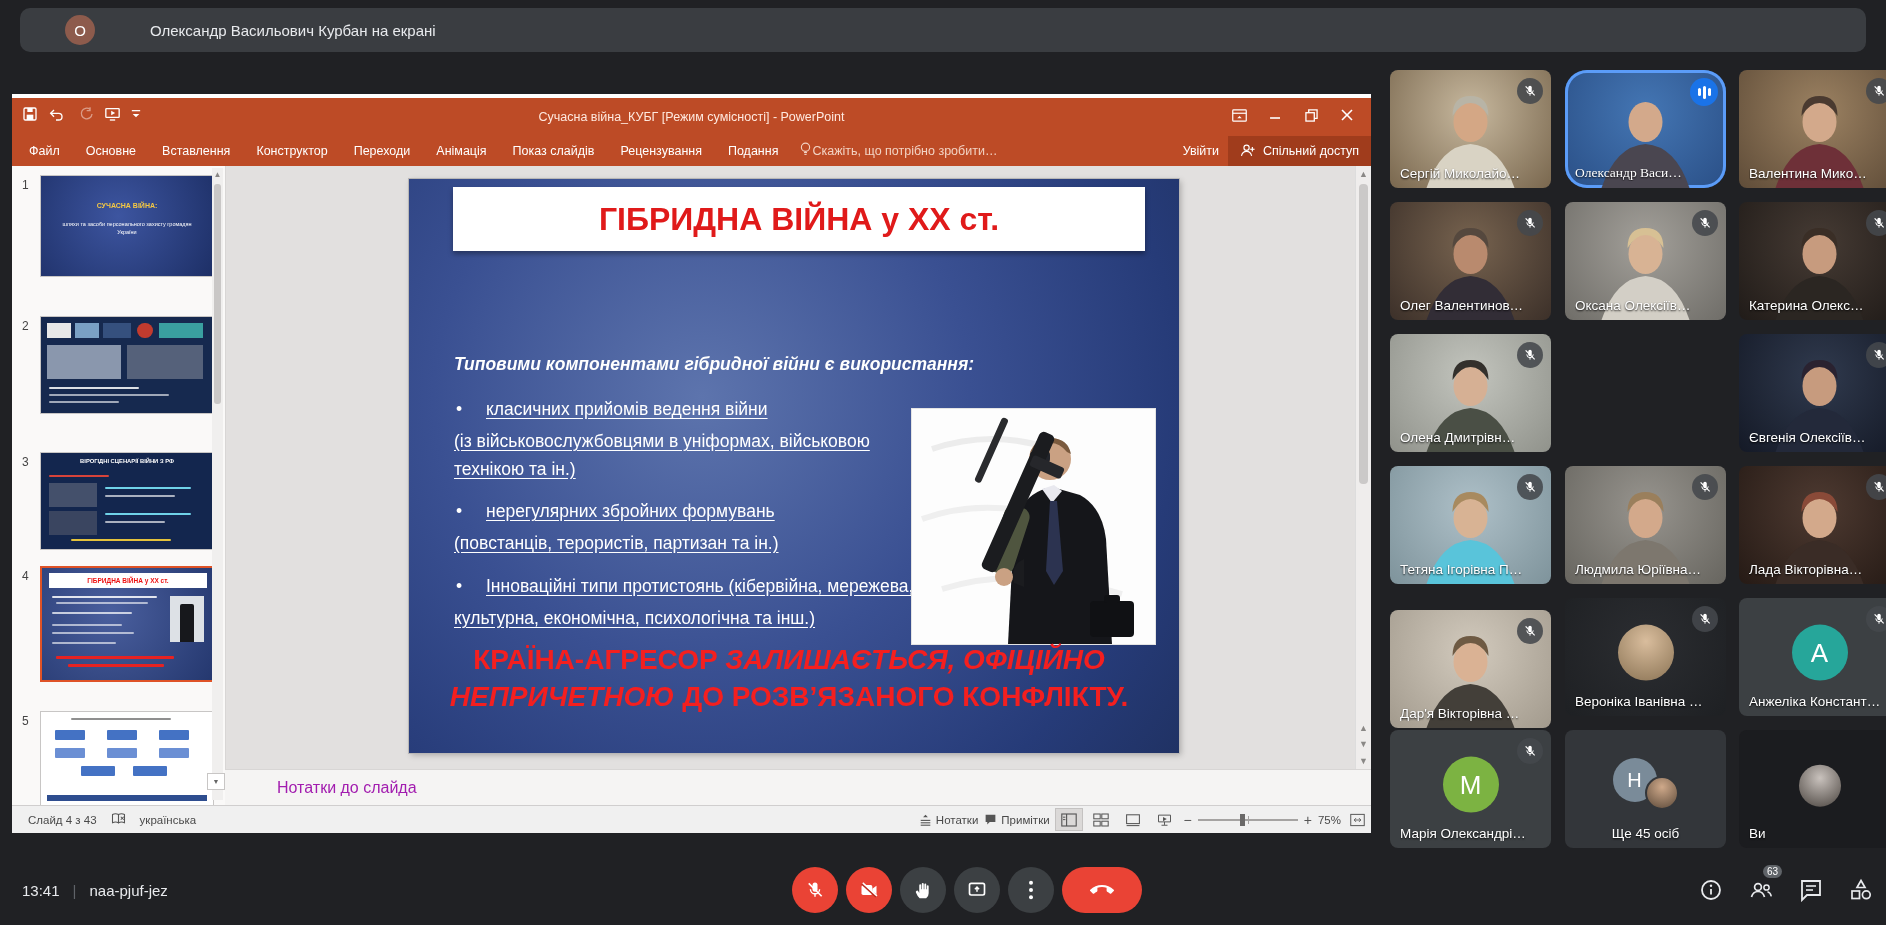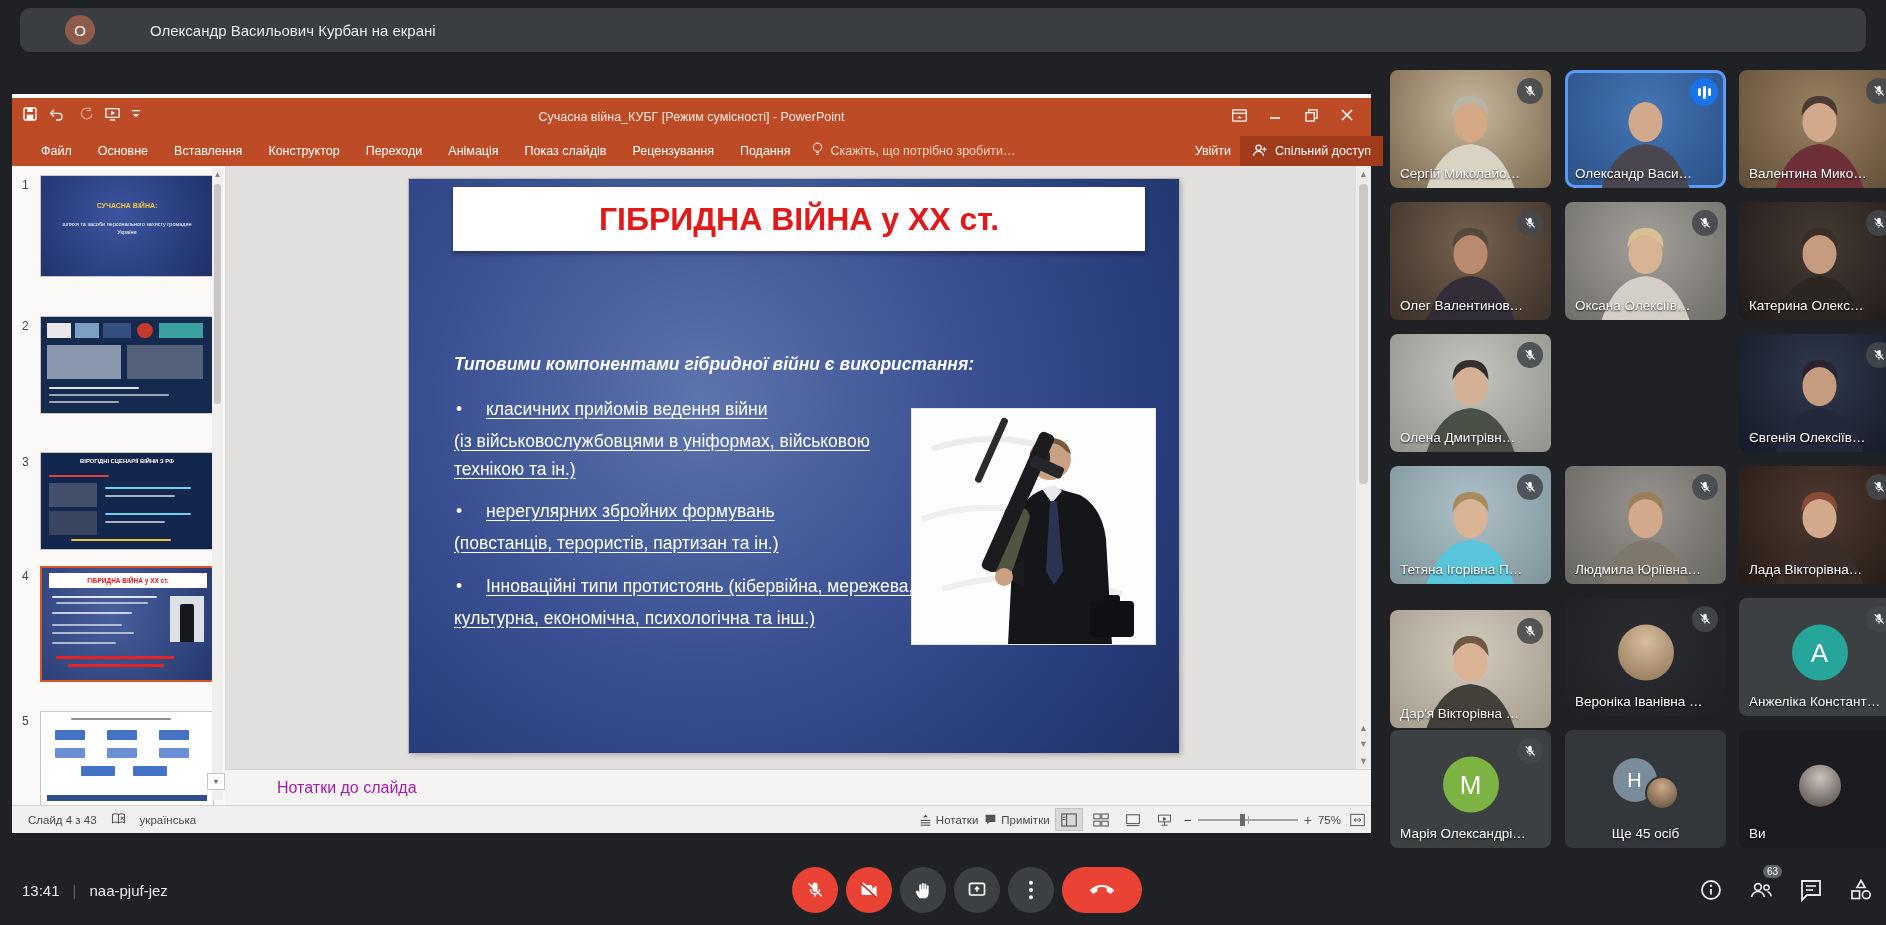--- a/index.html
+++ b/index.html
@@ -15,23 +15,23 @@
   .ppt{position:absolute;left:12px;top:94px;width:1359px;height:734px;background:#fff;
        border-top:4px solid #fff;box-sizing:content-box;}
   .ppt-titlebar{position:absolute;left:0;top:0;width:1359px;height:38px;background:#bd4b26;}
   .qat{position:absolute;left:10px;top:8px;display:flex;gap:10px;align-items:center;}
   .qat svg{display:block;}
   .ppt-title{position:absolute;left:0;top:0;width:1359px;height:38px;display:flex;align-items:center;
              justify-content:center;color:#ffe9df;font-size:12.5px;pointer-events:none;}
   .win-controls{position:absolute;right:6px;top:4px;display:flex;}
   .win-btn{width:36px;height:26px;display:flex;align-items:center;justify-content:center;}
   .ppt-tabs{position:absolute;left:0;top:38px;width:1359px;height:30px;background:#bd4b26;
-            display:flex;align-items:center;color:#fff;font-size:12.5px;padding-left:12px;}
+            display:flex;align-items:center;color:#fff;font-size:12.5px;}
   .tab{padding:0 13px;height:30px;display:flex;align-items:center;}
-  .tellme{display:flex;align-items:center;gap:6px;color:#f2d3c4;margin-left:8px;}
+  .tellme{display:flex;align-items:center;color:#f2d3c4;margin-left:8px;}
   .signin{position:absolute;right:152px;top:0;height:30px;display:flex;align-items:center;color:#fff;}
   .share-btn{position:absolute;right:0;top:0;height:30px;width:143px;background:#a03c1c;
              display:flex;align-items:center;justify-content:center;gap:7px;color:#fff;}
   
   .ppt-body{position:absolute;left:0;top:68px;width:1359px;height:639px;background:#e2e0df;}
   .thumb-panel{position:absolute;left:0;top:0;width:213px;height:639px;background:#faf9f8;border-right:1px solid #d8d6d5;}
   .thumb-num{position:absolute;left:10px;color:#444;font-size:12px;}
   .thumb{position:absolute;left:28px;width:172px;border:1px solid #c8c6c5;background:#fff;overflow:hidden;}
   .thumb.sel{border:2px solid #df5327;}
   .tscroll{position:absolute;right:2px;top:2px;width:11px;height:632px;background:#f0efee;}
@@ -87,21 +87,21 @@
   .sb-right{position:absolute;right:4px;top:0;height:27px;display:flex;align-items:center;gap:6px;}
   .sb-item{display:flex;align-items:center;gap:4px;}
   .view-ic{width:26px;height:21px;display:flex;align-items:center;justify-content:center;}
   .view-ic.active{background:#dbd9d8;outline:1px solid #c4c2c1;}
   .zoom-track{position:relative;width:100px;height:2px;background:#a5a3a2;}
   .zoom-track .tick{position:absolute;left:50px;top:-3px;width:1px;height:8px;background:#a5a3a2;}
   .zoom-track .handle{position:absolute;left:42px;top:-5px;width:5px;height:12px;background:#6a6868;}
   
   .grid{position:absolute;left:1390px;top:70px;width:496px;height:792px;}
   .tile{position:absolute;width:161px;height:118px;border-radius:8px;overflow:hidden;background:#3c4043;}
-  .tile.speaking{box-shadow:inset 0 0 0 3px #5b9cf8;border-radius:10px;}
+  .tile.speaking{box-shadow:inset 0 0 0 3px #5b9cf8;border-radius:22px;font-family:Liberation Serif, serif;}
   .sil{position:absolute;left:0;bottom:0;width:100%;height:100%;}
   .letter-avatar{position:absolute;left:50%;top:50%;transform:translate(-50%,-58%);width:56px;height:56px;border-radius:50%;
                  color:#fff;font-size:26px;display:flex;align-items:center;justify-content:center;}
   .letter-avatar.small{width:44px;height:44px;font-size:20px;transform:none;position:static;}
   .photo-avatar{position:absolute;left:50%;top:50%;transform:translate(-50%,-58%);width:56px;height:56px;border-radius:50%;
                 background:radial-gradient(circle at 50% 30%,#d9bd9d,#8a7354);}
   .photo-avatar.tiny{position:static;transform:none;width:30px;height:30px;margin-left:-12px;margin-top:18px;
                 background:radial-gradient(circle at 50% 30%,#cfa98a,#5c4a3a);border:2px solid #33363a;}
   .photo-avatar.selfsize{width:42px;height:42px;background:radial-gradient(circle at 50% 32%,#c9c2bd,#4a443f);}
   .stack{position:absolute;left:50%;top:46%;transform:translate(-50%,-50%);display:flex;align-items:flex-start;}
@@ -353,20 +353,23 @@
               <rect x="98" y="18" width="16" height="150" rx="5" transform="rotate(24 106 93)" fill="#1b1c1f"></rect>
               <rect x="76" y="6" width="7" height="70" rx="3" transform="rotate(24 79 41)" fill="#2a2b2e"></rect>
               <rect x="118" y="52" width="34" height="12" rx="3" transform="rotate(24 135 58)" fill="#26272b"></rect>
               <path d="M112 150 q-14 6 -10 24 l10 4 Z" fill="#1b1c1f"></path>
               <circle cx="92" cy="168" r="9" fill="#caa183"></circle>
               <rect x="178" y="192" width="44" height="36" rx="4" fill="#101114"></rect>
               <rect x="192" y="186" width="16" height="8" rx="3" fill="#101114"></rect>
             </svg>
           </div>
 
+          <div class="s-footer">
+            <span>КРАЇНА-АГРЕСОР </span><em>ЗАЛИШАЄТЬСЯ, ОФІЦІЙНО НЕПРИЧЕТНОЮ</em><span> ДО РОЗВ’ЯЗАНОГО КОНФЛІКТУ.</span>
+          </div>
         </div>
 
         <div class="vscroll">
           <span style="top:3px">▲</span>
           <div class="vs-bar"></div>
           <span style="bottom:36px">▲</span>
           <span style="bottom:20px">▼</span>
           <span style="bottom:3px">▼</span>
         </div>
       </div>

